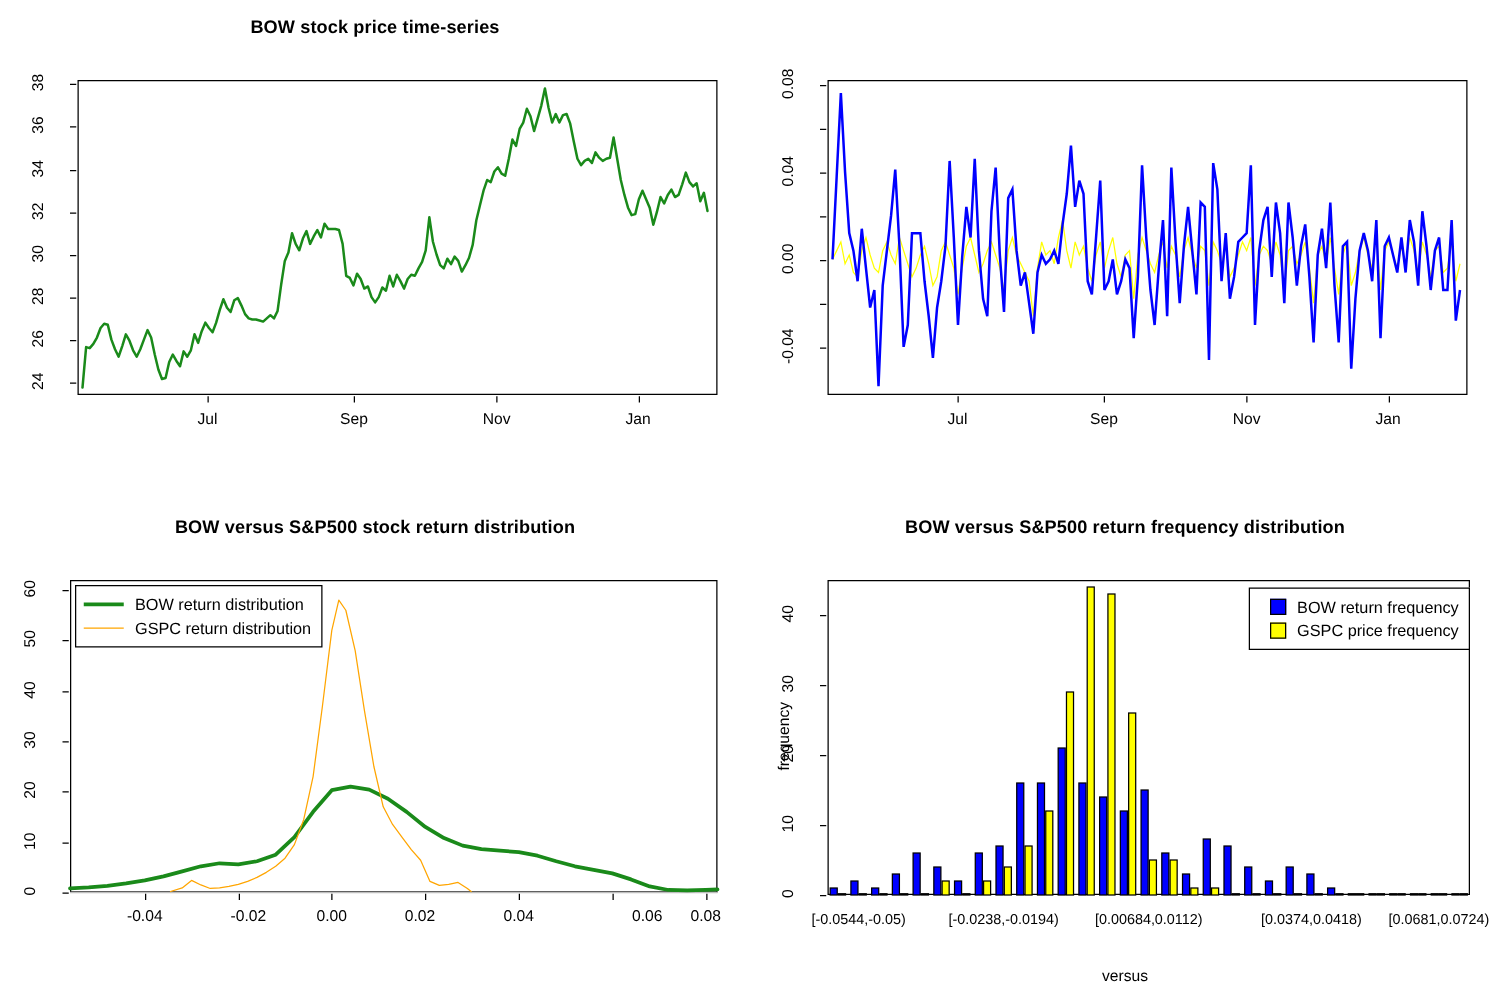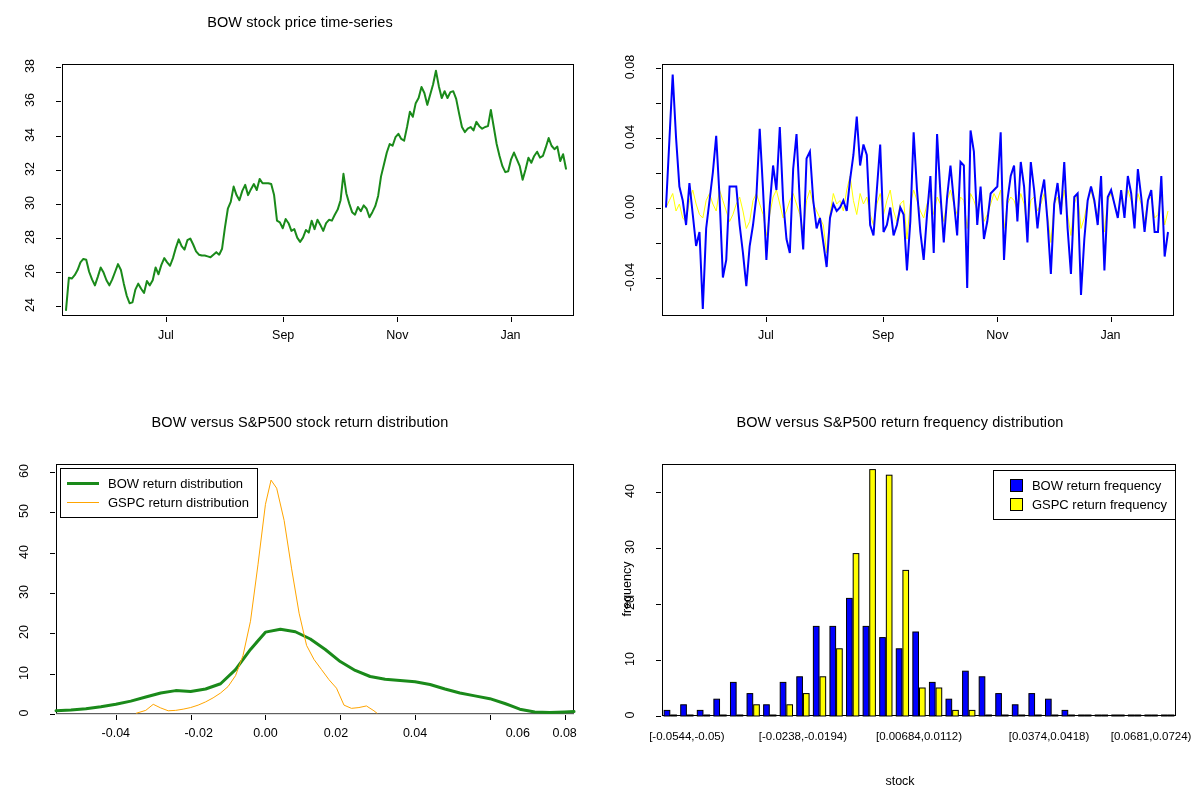--- a/index.html
+++ b/index.html
@@ -14,21 +14,21 @@
   #figure{position:relative;width:1200px;height:800px;}
   .panel{position:absolute;width:600px;height:400px;}
   #panel1{left:0;top:0;}
   #panel2{left:600px;top:0;}
   #panel3{left:0;top:400px;}
   #panel4{left:600px;top:400px;}
 
   .panel-title{
     position:absolute;left:0;right:0;top:14px;
     text-align:center;
-    font-size:14.5px;font-weight:normal;
+    font-size:14.5px;font-weight:bold;
     letter-spacing:0.1px;
     white-space:nowrap;
   }
   .plot-box{position:absolute;border:1px solid #000;box-sizing:border-box;background:transparent;}
   .plot-area{position:absolute;overflow:visible;}
   svg{display:block;overflow:visible;}
 
   
   .ylab{
     position:absolute;
@@ -307,27 +307,27 @@
         <div class="tick tick-h" style="left: 56px; top: 92px;"></div>
         <div class="ylab" style="width: 40px; left: 10px; top: 84px;">40</div>
       </div>
     <div id="p4xticks">
         <div class="xlab-small" style="width: 170px; left: 1.87097px; top: 330px;">[-0.0544,-0.05)</div>
         <div class="xlab-small" style="width: 170px; left: 117.935px; top: 330px;">[-0.0238,-0.0194)</div>
         <div class="xlab-small" style="width: 170px; left: 234px; top: 330px;">[0.00684,0.0112)</div>
         <div class="xlab-small" style="width: 198px; left: 350.065px; top: 330px;">[0.0374,0.0418)</div>
         <div class="xlab-small" style="width: 170px; left: 466.129px; top: 330px;">[0.0681,0.0724)</div>
       </div>
-    <div class="axis-title-x" id="p4xtitle" style="left:0;right:0;top:374px;">stock</div>
+    <div class="axis-title-x" id="p4xtitle" style="left:0;right:0;top:374px;">versus</div>
     <div class="axis-title-y" id="p4ytitle" style="left:-18px;top:182px;width:90px;text-align:center;">frequency</div>
     <div class="legend" id="p4legend" style="right:24px;top:70px;">
       <div class="legend-row">
         <span class="legend-swatch" id="p4s0" style="background: rgb(0, 0, 255);"></span>
         <span class="legend-text">BOW return frequency</span>
       </div>
       <div class="legend-row">
         <span class="legend-swatch" id="p4s1" style="background: rgb(255, 255, 0);"></span>
-        <span class="legend-text">GSPC return frequency</span>
+        <span class="legend-text">GSPC price frequency</span>
       </div>
     </div>
   </div>
 
 </div>
 
 </body></html>

